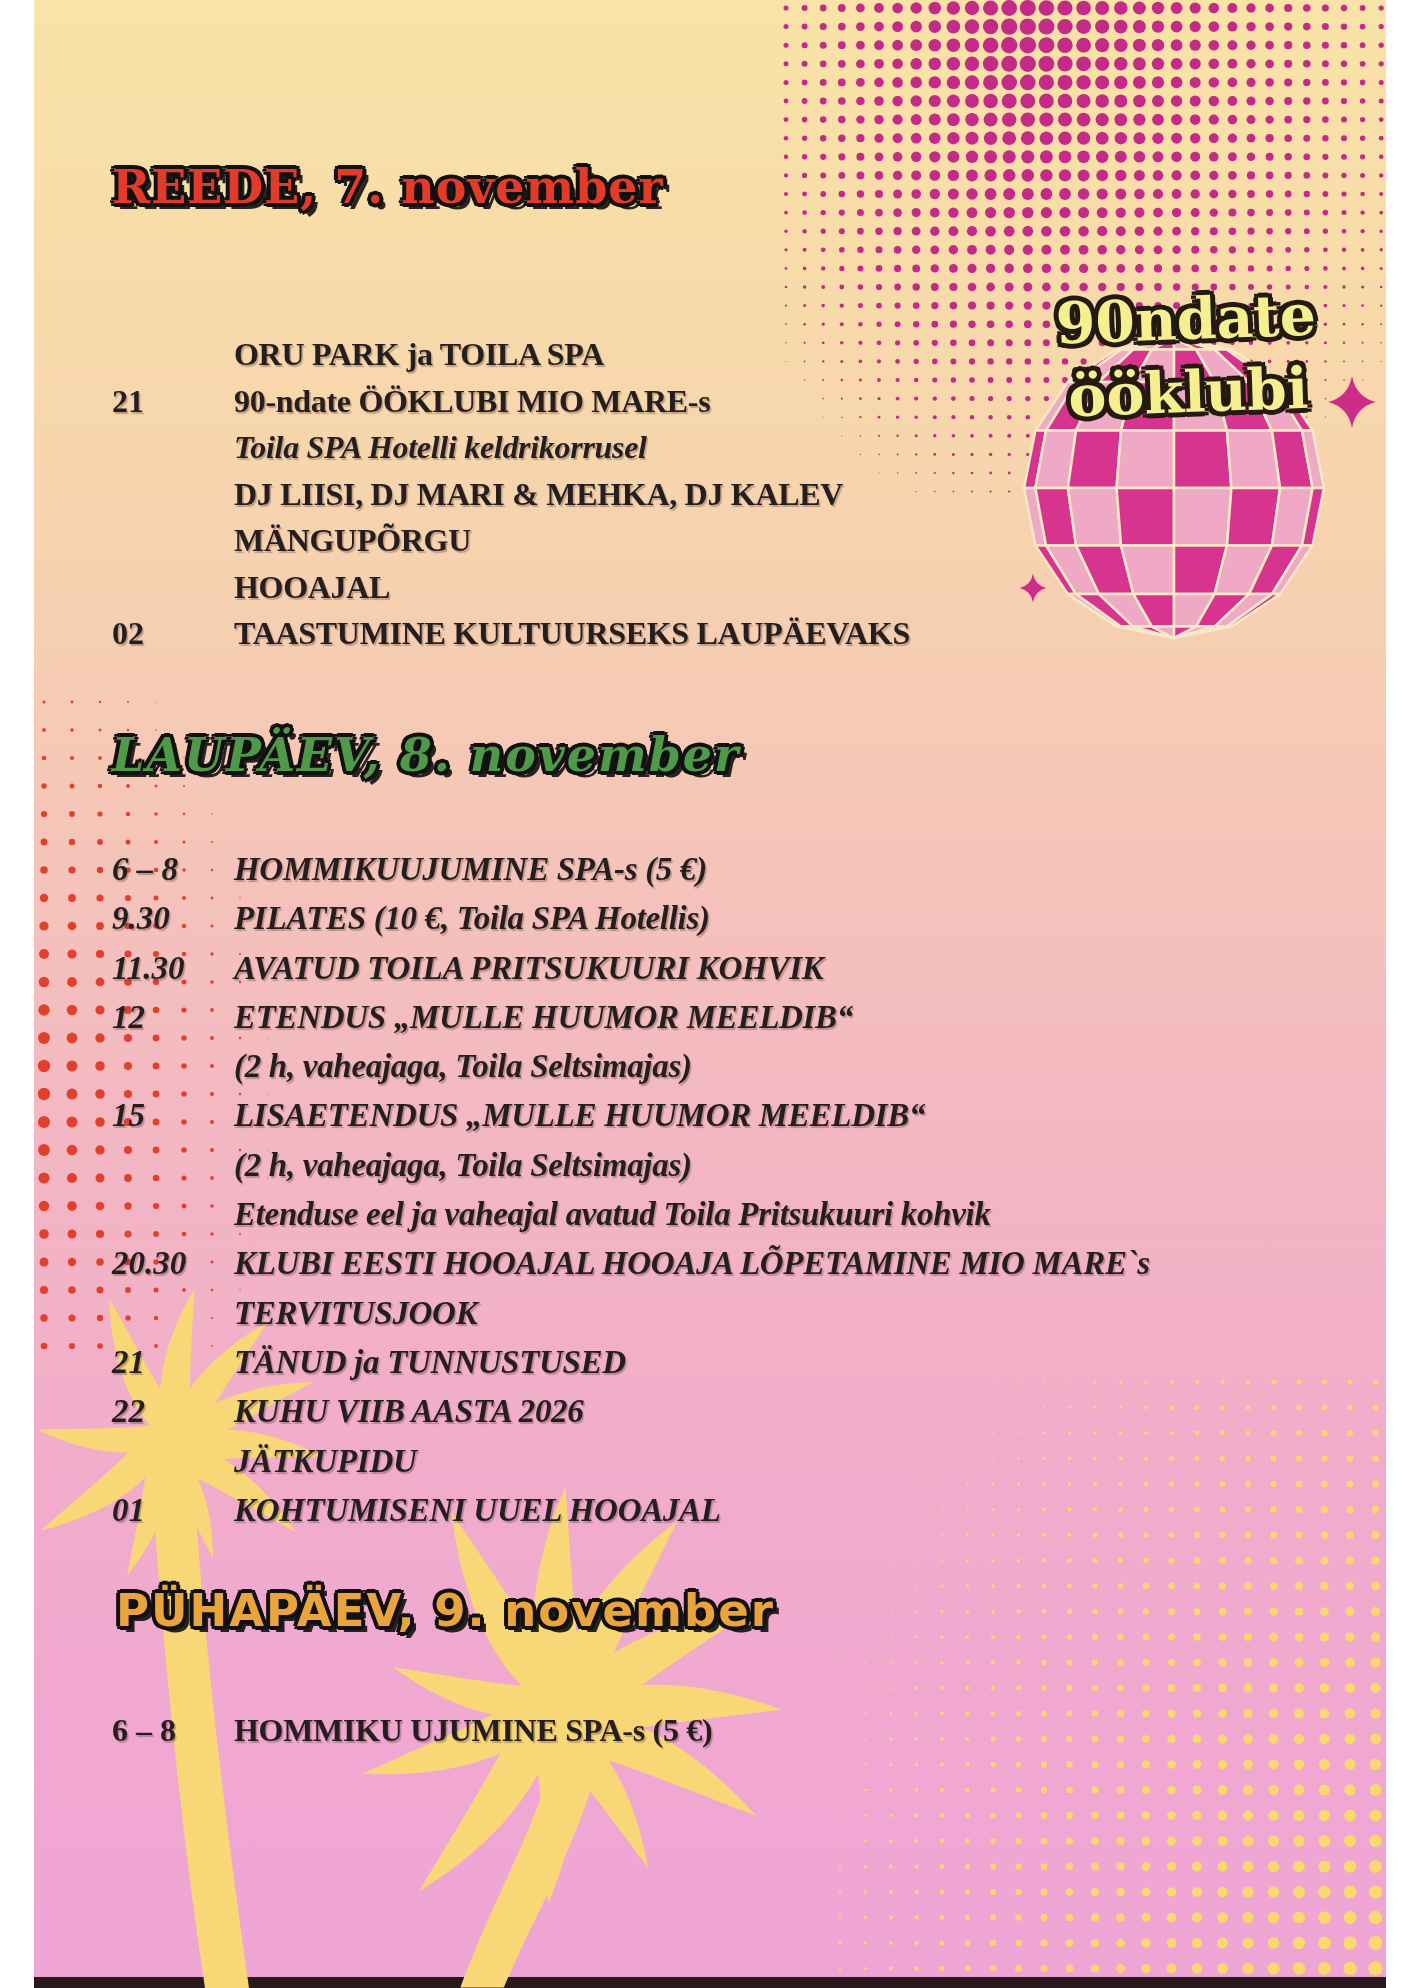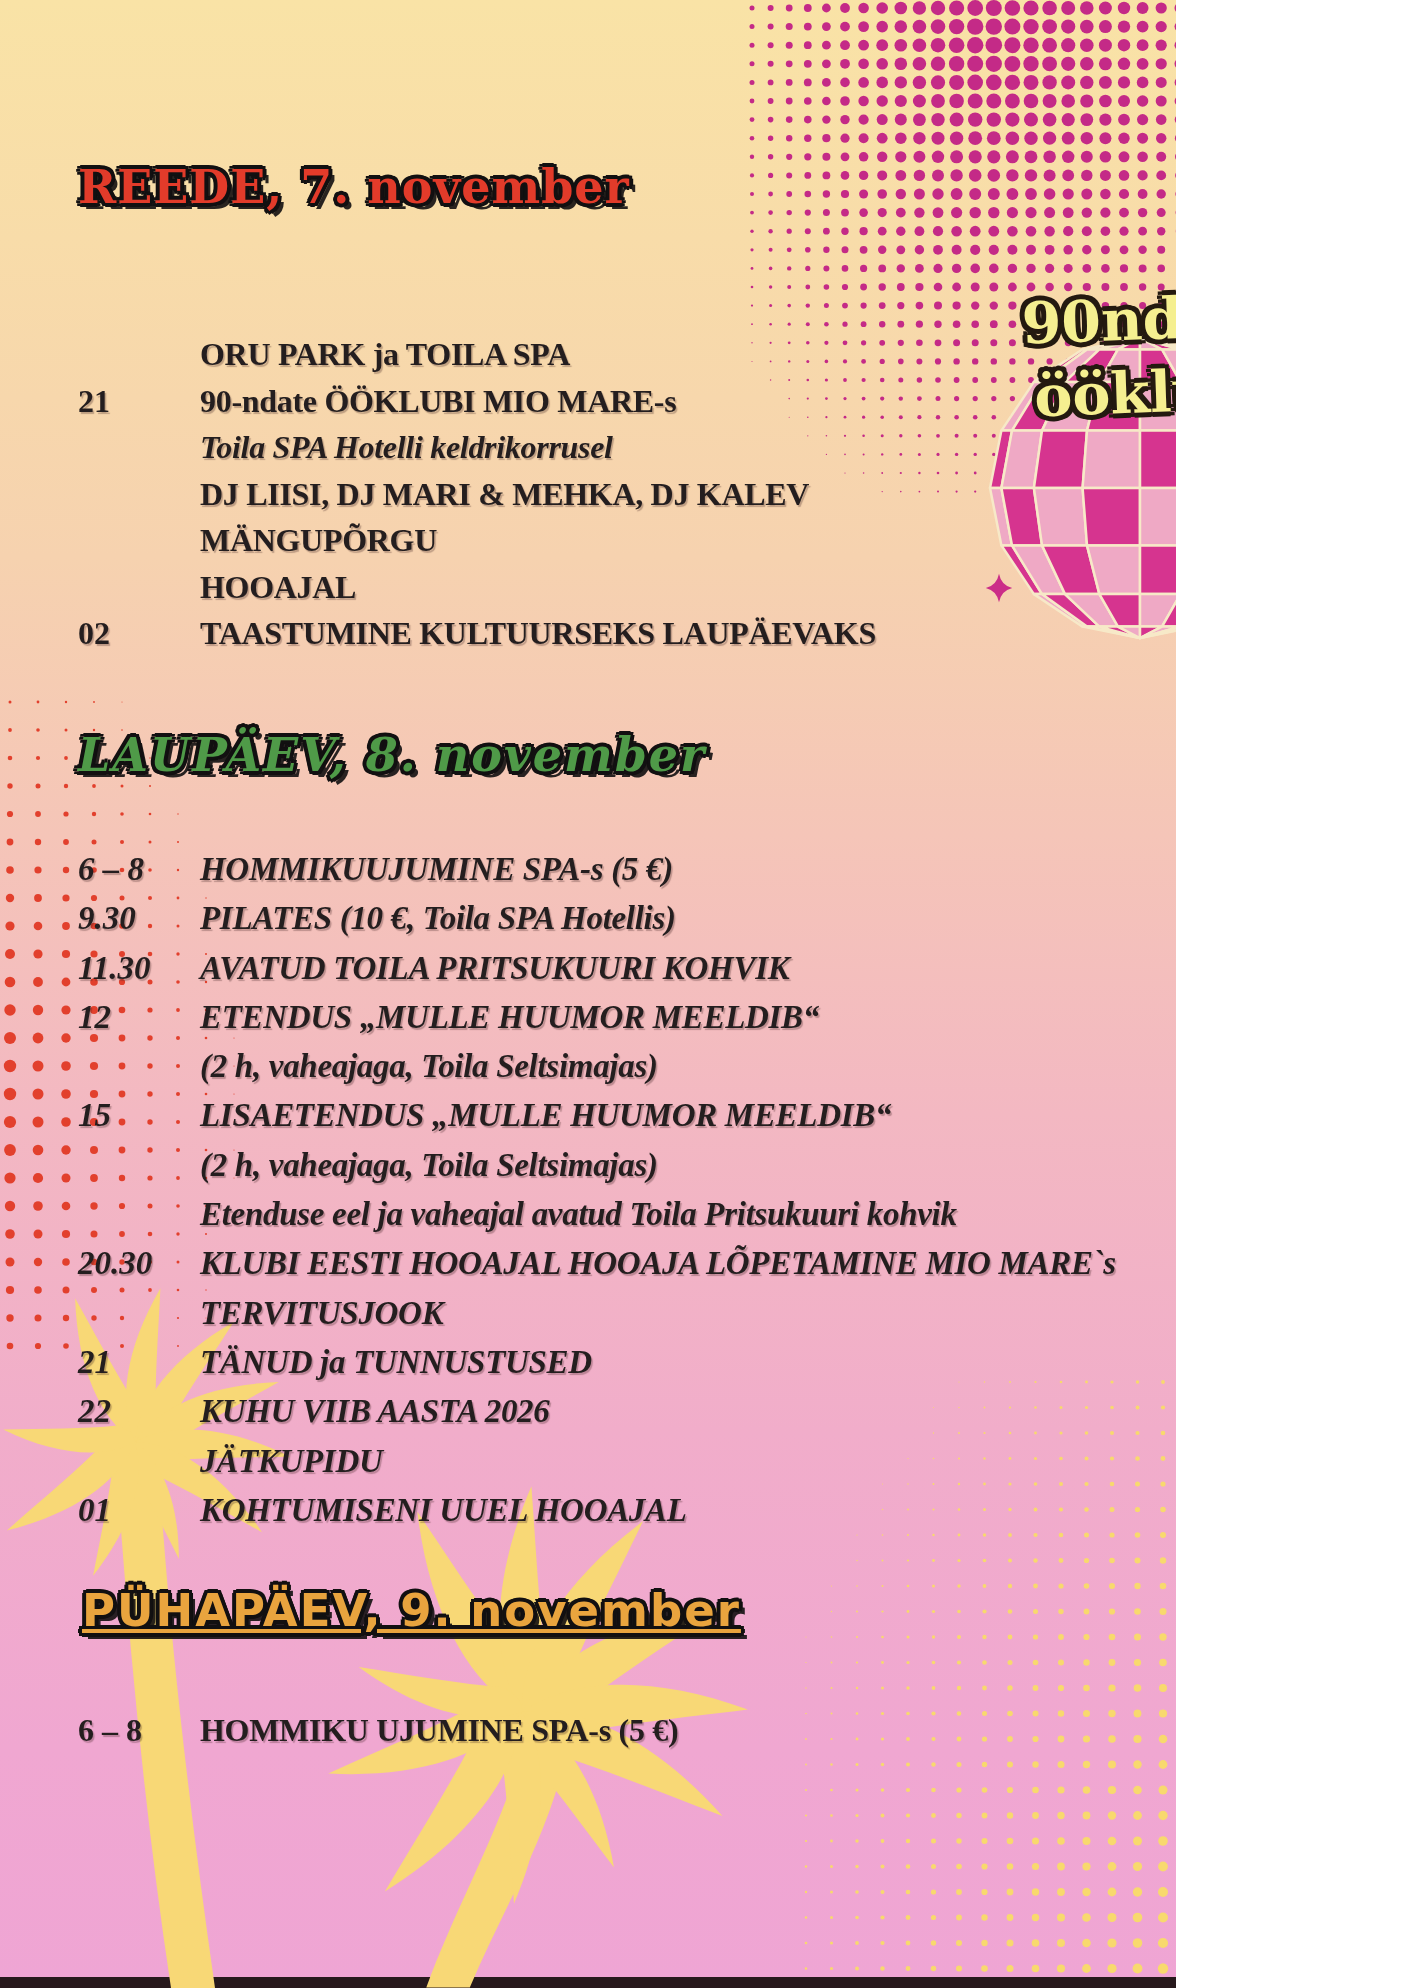--- a/index.html
+++ b/index.html
@@ -1,27 +1,27 @@
 <!DOCTYPE html>
 <html><head>
 <meta charset="utf-8">
 <style>
   html,body{margin:0;padding:0;background:#fff;}
-  .poster{position:relative;width:1176px;height:1988px;overflow:hidden;
+  .poster{position:relative;width:1352px;height:1988px;overflow:hidden;
     background:linear-gradient(180deg,#f9e3a6 0%,#f8dca9 12%,#f6d2af 28%,#f5c5b8 42%,#f3b8c2 56%,#f1adca 72%,#f0a7d1 88%,#efa5d4 100%);
-    font-family:"Liberation Serif",serif;}
+    font-family:"Liberation Serif",serif;margin-left:34px;}
   #decor{position:absolute;left:0;top:0;width:1402px;height:1988px;z-index:1;pointer-events:none;}
   .content{position:absolute;left:0;top:0;width:100%;height:100%;z-index:2;}
 
   .hdr{position:absolute;white-space:nowrap;font-family:"DejaVu Serif",serif;font-weight:900;}
   .hdr-outline{text-shadow:-3px -3px 0 #121011,3px -3px 0 #121011,-3px 3px 0 #121011,3px 3px 0 #121011,
     -4px 0 0 #121011,4px 0 0 #121011,0 -4px 0 #121011,0 4px 0 #121011,6px 6px 0 rgba(18,16,17,.9);}
   .hdr-friday{left:78px;top:160px;font-size:46px;letter-spacing:1px;color:#e23b2a;}
   .hdr-saturday{left:78px;top:728px;font-size:46px;letter-spacing:2px;color:#4f9a48;font-style:italic;text-align:right;}
-  .hdr-sunday{left:82px;top:1584px;font-size:45px;letter-spacing:2px;color:#e9a43e;font-family:"DejaVu Sans",sans-serif;font-weight:800;text-decoration:underline;}
+  .hdr-sunday{left:82px;top:1584px;font-size:45px;letter-spacing:2px;color:#e9a43e;font-family:"DejaVu Sans",sans-serif;font-weight:800;}
 
   .day-rows{position:absolute;left:78px;color:#241e1f;font-family:Liberation Serif, serif;}
   .row{display:flex;align-items:baseline;}
   .row .time{width:122px;flex:none;}
   .row .desc{white-space:nowrap;letter-spacing:-0.3px;}
   .day-rows .row{text-shadow:1.5px 1.5px 1px rgba(60,30,30,.3);}
   .fri{top:331px;}
   .fri .row{height:46.5px;line-height:46.5px;font-weight:700;font-size:32px;}
   .sat{top:845px;}
   .sat .row{height:49.3px;line-height:49.3px;font-weight:700;font-size:33px;font-style:italic;}

